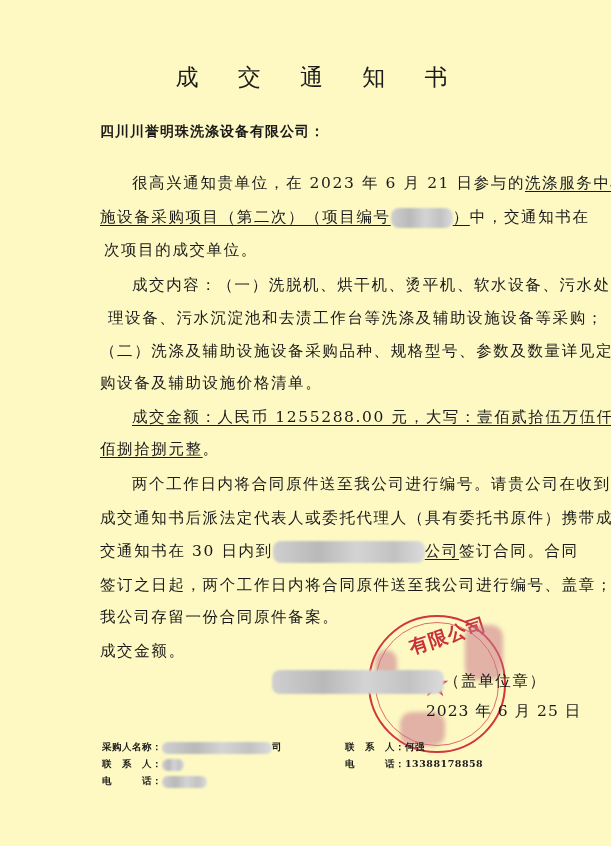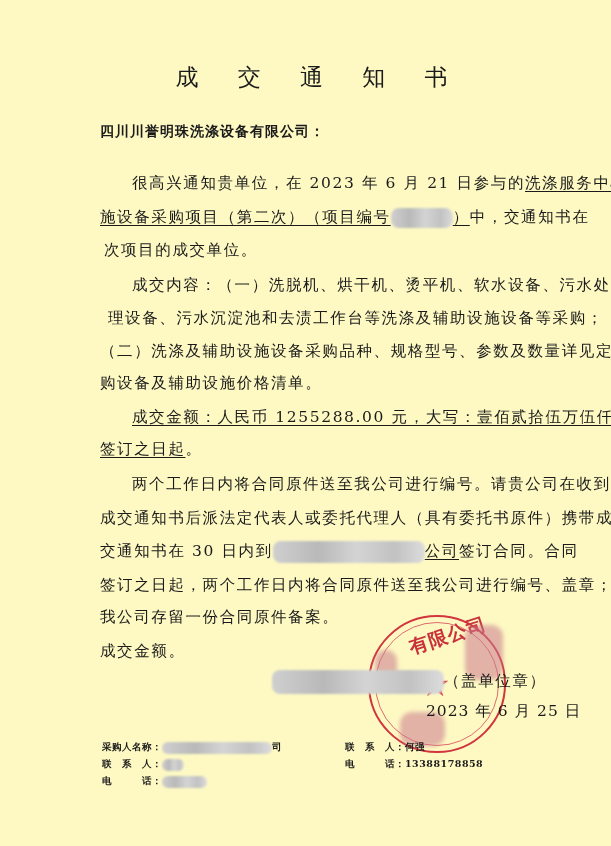--- a/index.html
+++ b/index.html
@@ -43,21 +43,21 @@
 
   <div class="line" style="left:132px; top:275px;">成交内容：（一）洗脱机、烘干机、烫平机、软水设备、污水处</div>
   <div class="line" style="left:108px; top:308px;">理设备、污水沉淀池和去渍工作台等洗涤及辅助设施设备等采购；</div>
   <div class="line" style="left:100px; top:341px;">（二）洗涤及辅助设施设备采购品种、规格型号、参数及数量详见定</div>
   <div class="line" style="left:100px; top:373px;text-align:center;">购设备及辅助设施价格清单。</div>
 
   <div class="line" style="left:132px; top:407px;">
     <span class="u">成交金额：人民币 1255288.00 元，大写：壹佰贰拾伍万伍仟贰</span>
   </div>
   <div class="line" style="left:100px; top:439px;">
-    <span class="u">签订之日起</span><span>。</span>
+    <span class="u">佰捌拾捌元整</span><span>。</span>
   </div>
 
   <div class="line" style="left:132px; top:474px;">两个工作日内将合同原件送至我公司进行编号。请贵公司在收到</div>
   <div class="line" style="left:100px; top:508px;">成交通知书后派法定代表人或委托代理人（具有委托书原件）携带成</div>
   <div class="line" style="left:100px; top:541px;">
     <span>交通知书在 30 日内到</span><span class="blur" style="width:152px;height:22px;"></span><span class="u">公司</span><span>签订合同。合同</span>
   </div>
   <div class="line" style="left:100px; top:575px;">签订之日起，两个工作日内将合同原件送至我公司进行编号、盖章；</div>
   <div class="line" style="left:100px; top:607px;">我公司存留一份合同原件备案。</div>
 

